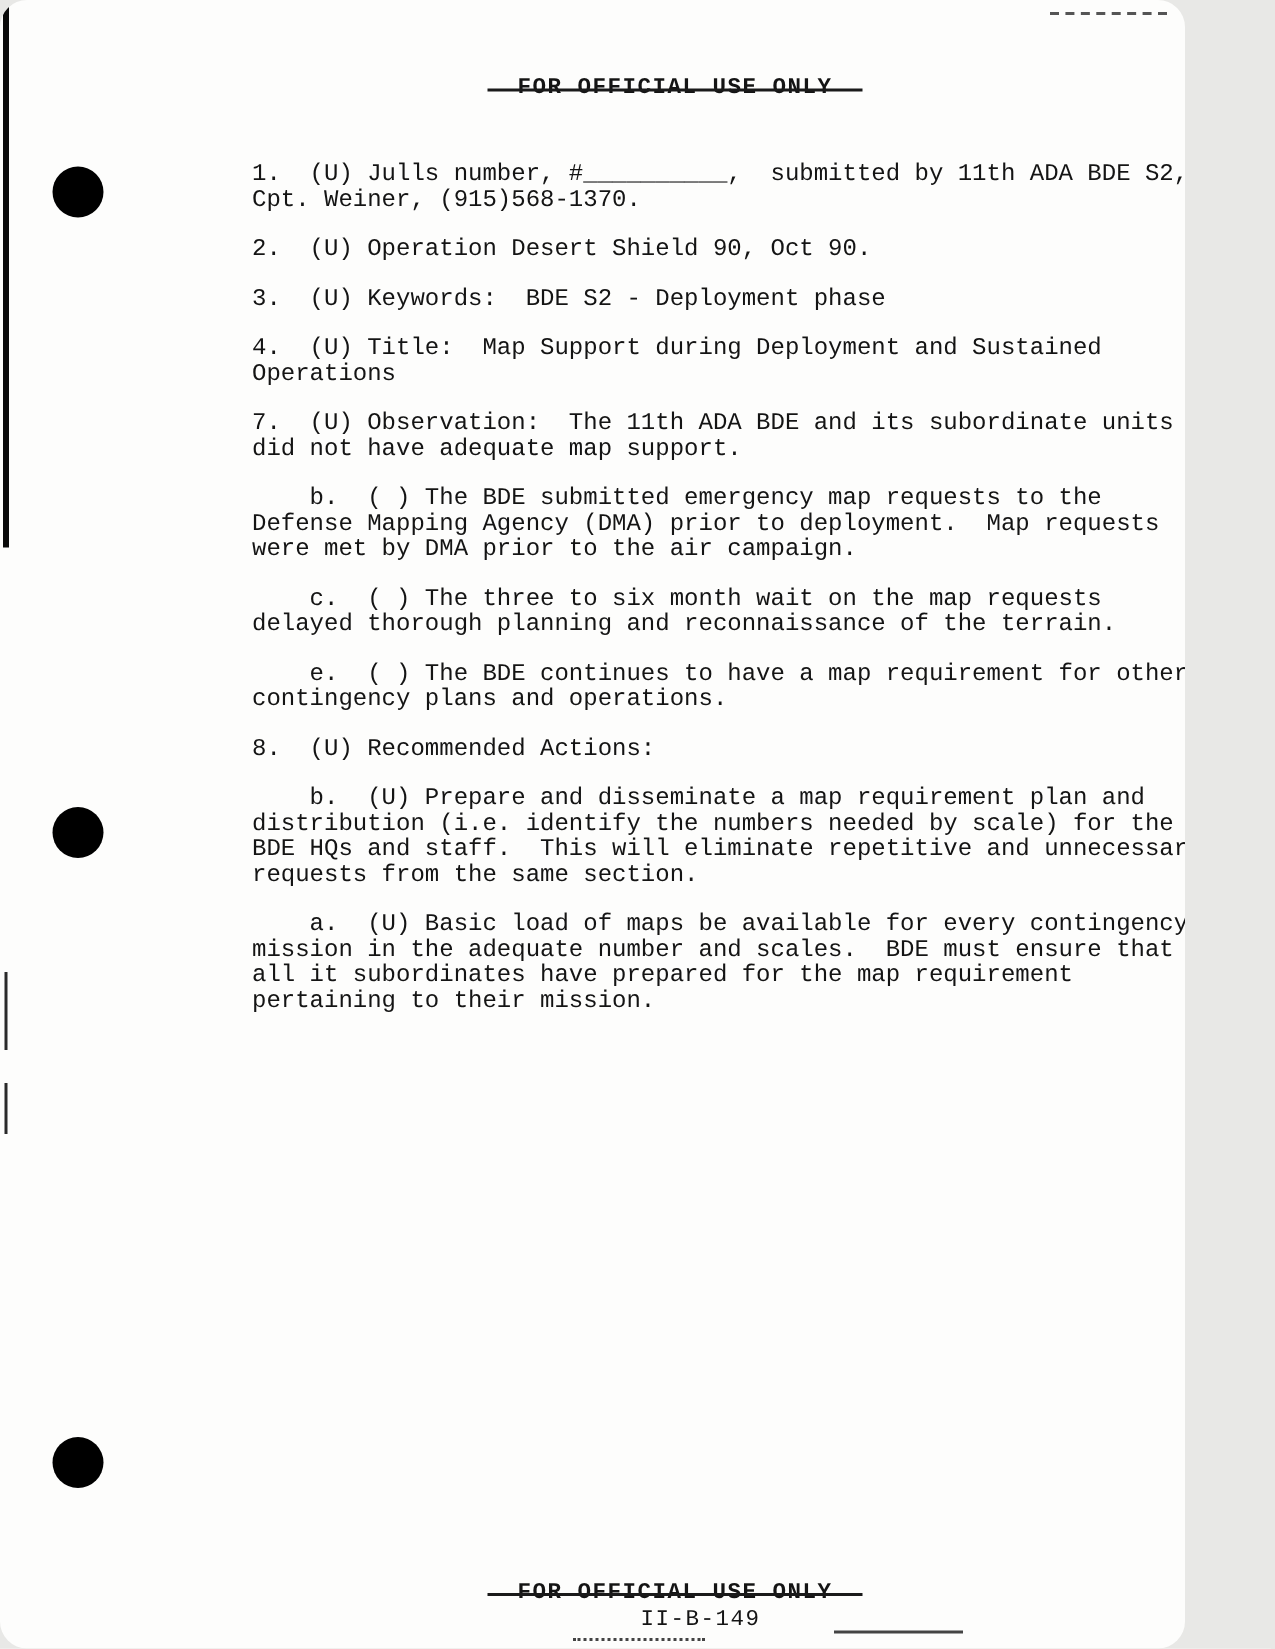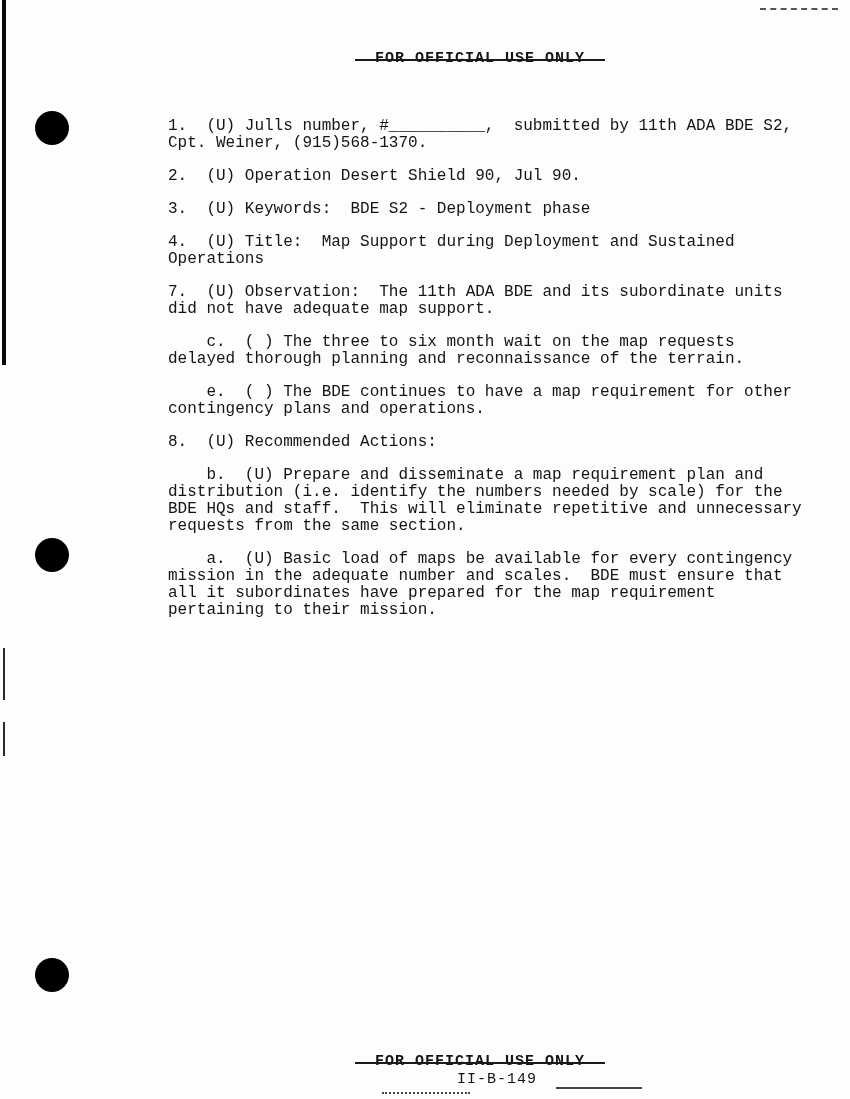--- a/index.html
+++ b/index.html
@@ -2,26 +2,27 @@
 <html><head>
 <meta charset="utf-8">
 <style>
   html, body {
     margin: 0;
     padding: 0;
     background: #e8e8e6;
   }
   .page {
     position: relative;
-    width: 850px;
+    width: 790px;
     height: 1099px;
     background: #fdfdfc;
     overflow: hidden;
     font-family: "Liberation Mono", "DejaVu Sans Mono", monospace;
     color: #141414;
+    border-radius: 18px;
   }
   
   .edge-line {
     position: absolute;
     left: 2px;
     top: 0;
     width: 4px;
     height: 365px;
     background: #0a0a0a;
   }
@@ -115,21 +116,21 @@
     position: absolute;
     left: -20px;
     right: -20px;
     top: 52%;
     border-top: 2px solid #1a1a1a;
   }
   
   .body-text {
     position: absolute;
     left: 168px;
-    top: 118px;
+    top: 108px;
     width: 665px;
   }
   .para {
     white-space: pre-wrap;
     font-size: 16px;
     line-height: 17px;
     margin: 0 0 16px 0;
   }
 </style>
 </head>
@@ -148,26 +149,29 @@
   <div class="hole hole-2"></div>
   <div class="hole hole-3"></div>
 
   <div class="header">
     <span class="strike">FOR OFFICIAL USE ONLY</span>
   </div>
 
   <div class="body-text">
     <div class="para">1.  (U) Julls number, #__________,  submitted by 11th ADA BDE S2,
 Cpt. Weiner, (915)568-1370.</div>
-    <div class="para">2.  (U) Operation Desert Shield 90, Jul 90.</div>
+    <div class="para">2.  (U) Operation Desert Shield 90, Oct 90.</div>
     <div class="para">3.  (U) Keywords:  BDE S2 - Deployment phase</div>
     <div class="para">4.  (U) Title:  Map Support during Deployment and Sustained
 Operations</div>
     <div class="para">7.  (U) Observation:  The 11th ADA BDE and its subordinate units
 did not have adequate map support.</div>
+    <div class="para">    b.  ( ) The BDE submitted emergency map requests to the
+Defense Mapping Agency (DMA) prior to deployment.  Map requests
+were met by DMA prior to the air campaign.</div>
     <div class="para">    c.  ( ) The three to six month wait on the map requests
 delayed thorough planning and reconnaissance of the terrain.</div>
     <div class="para">    e.  ( ) The BDE continues to have a map requirement for other
 contingency plans and operations.</div>
     <div class="para">8.  (U) Recommended Actions:</div>
     <div class="para">    b.  (U) Prepare and disseminate a map requirement plan and
 distribution (i.e. identify the numbers needed by scale) for the
 BDE HQs and staff.  This will eliminate repetitive and unnecessary
 requests from the same section.</div>
     <div class="para">    a.  (U) Basic load of maps be available for every contingency

